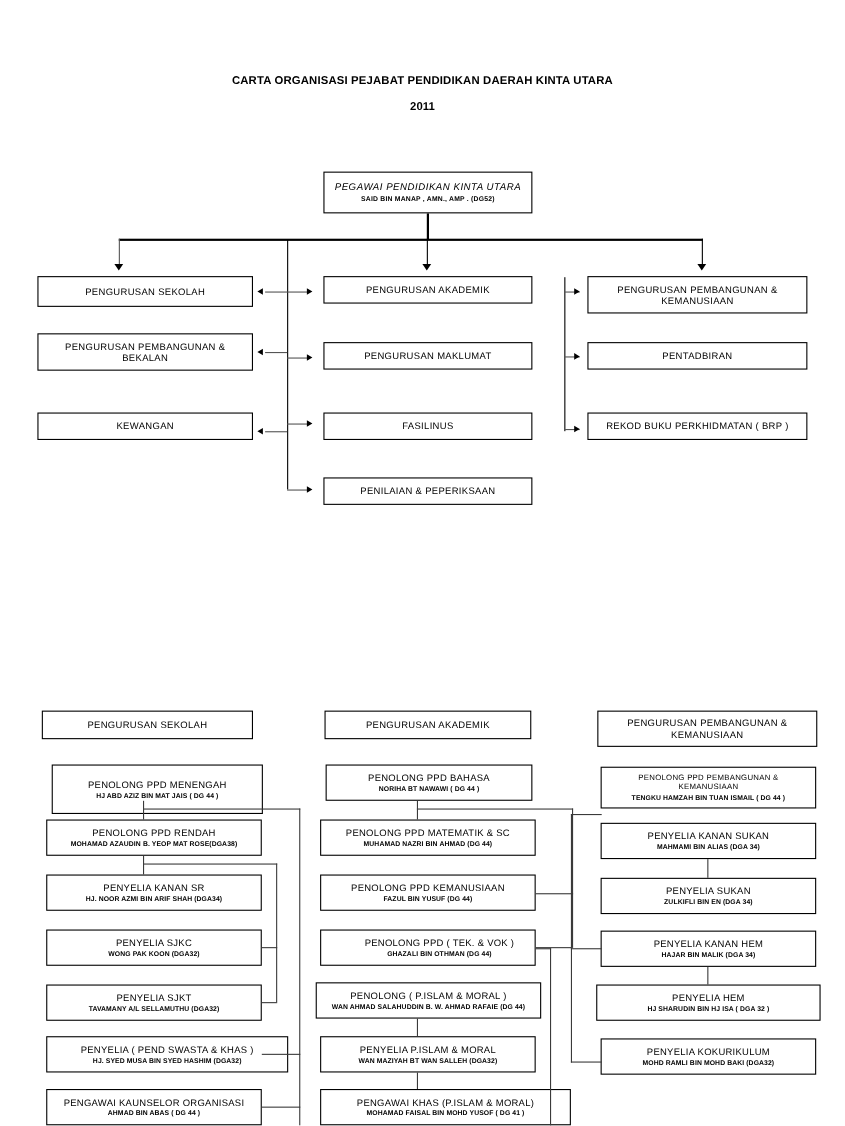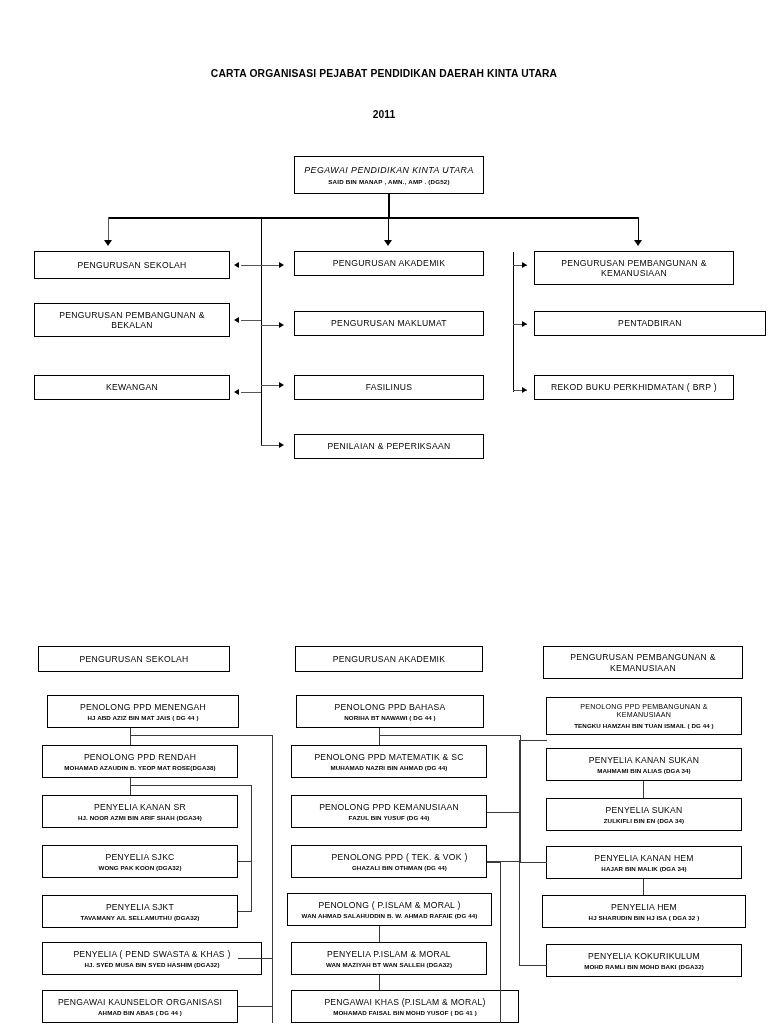--- a/index.html
+++ b/index.html
@@ -18,21 +18,21 @@
 
   
   .title {
     position: absolute;
     left: 0; width: 768px;
     text-align: center;
     font-weight: bold;
     color: #000;
   }
   #main-title { top: 68px; font-size: 10.3px; letter-spacing: .15px; }
-  #year-title { top: 92px; font-size: 10.3px; margin-top: 17px; }
+  #year-title { top: 92px; font-size: 10.3px; }
 
   
   .box {
     position: absolute;
     border: 1.4px solid #000;
     background: #fff;
     display: flex;
     flex-direction: column;
     align-items: center;
     justify-content: center;
@@ -138,21 +138,21 @@
     <div class="t1">FASILINUS</div>
   </div>
   <div class="box hdr" style="left:294px; top:434px; width:190px; height:25px;">
     <div class="t1">PENILAIAN &amp; PEPERIKSAAN</div>
   </div>
 
   <div class="box hdr" style="left:534px; top:251px; width:200px; height:34px;">
     <div class="t1">PENGURUSAN PEMBANGUNAN &amp;
 KEMANUSIAAN</div>
   </div>
-  <div class="box hdr" style="left:534px; top:311px; width:232px; height:25px;">
+  <div class="box hdr" style="left:534px; top:311px; width:200px; height:25px;">
     <div class="t1">PENTADBIRAN</div>
   </div>
   <div class="box hdr" style="left:534px; top:375px; width:200px; height:25px;">
     <div class="t1">REKOD BUKU PERKHIDMATAN ( BRP )</div>
   </div>
 
   <div class="ln h" style="left:241px; top:265px; width:20px; background:#555;"></div>
   <div class="arrow left" style="left:234px; top:262px;"></div>
 
   <div class="ln h" style="left:241px; top:320px; width:20px; background:#555;"></div>
@@ -179,21 +179,21 @@
   <div class="ln h" style="left:513px; top:324px; width:14px; background:#555;"></div>
   <div class="arrow right" style="left:522px; top:321px;"></div>
 
   <div class="ln h" style="left:513px; top:390px; width:14px; background:#555;"></div>
   <div class="arrow right" style="left:522px; top:387px;"></div>
 
   <div class="box hdr" style="left:38px; top:646px; width:192px; height:26px;">
     <div class="t1">PENGURUSAN SEKOLAH</div>
   </div>
 
-  <div class="box" style="left:47px; top:695px; width:192px; height:33px;">
+  <div class="box" style="left:47px; top:695px; width:192px; height:45px;">
     <div class="t1">PENOLONG PPD MENENGAH</div>
     <div class="t2">HJ ABD AZIZ BIN MAT JAIS ( DG 44 )</div>
   </div>
   <div class="box" style="left:42px; top:745px; width:196px; height:33px;">
     <div class="t1">PENOLONG PPD RENDAH</div>
     <div class="t2">MOHAMAD AZAUDIN B. YEOP MAT ROSE(DGA38)</div>
   </div>
   <div class="box" style="left:42px; top:795px; width:196px; height:33px;">
     <div class="t1">PENYELIA KANAN SR</div>
     <div class="t2">HJ.  NOOR AZMI BIN ARIF SHAH (DGA34)</div>

